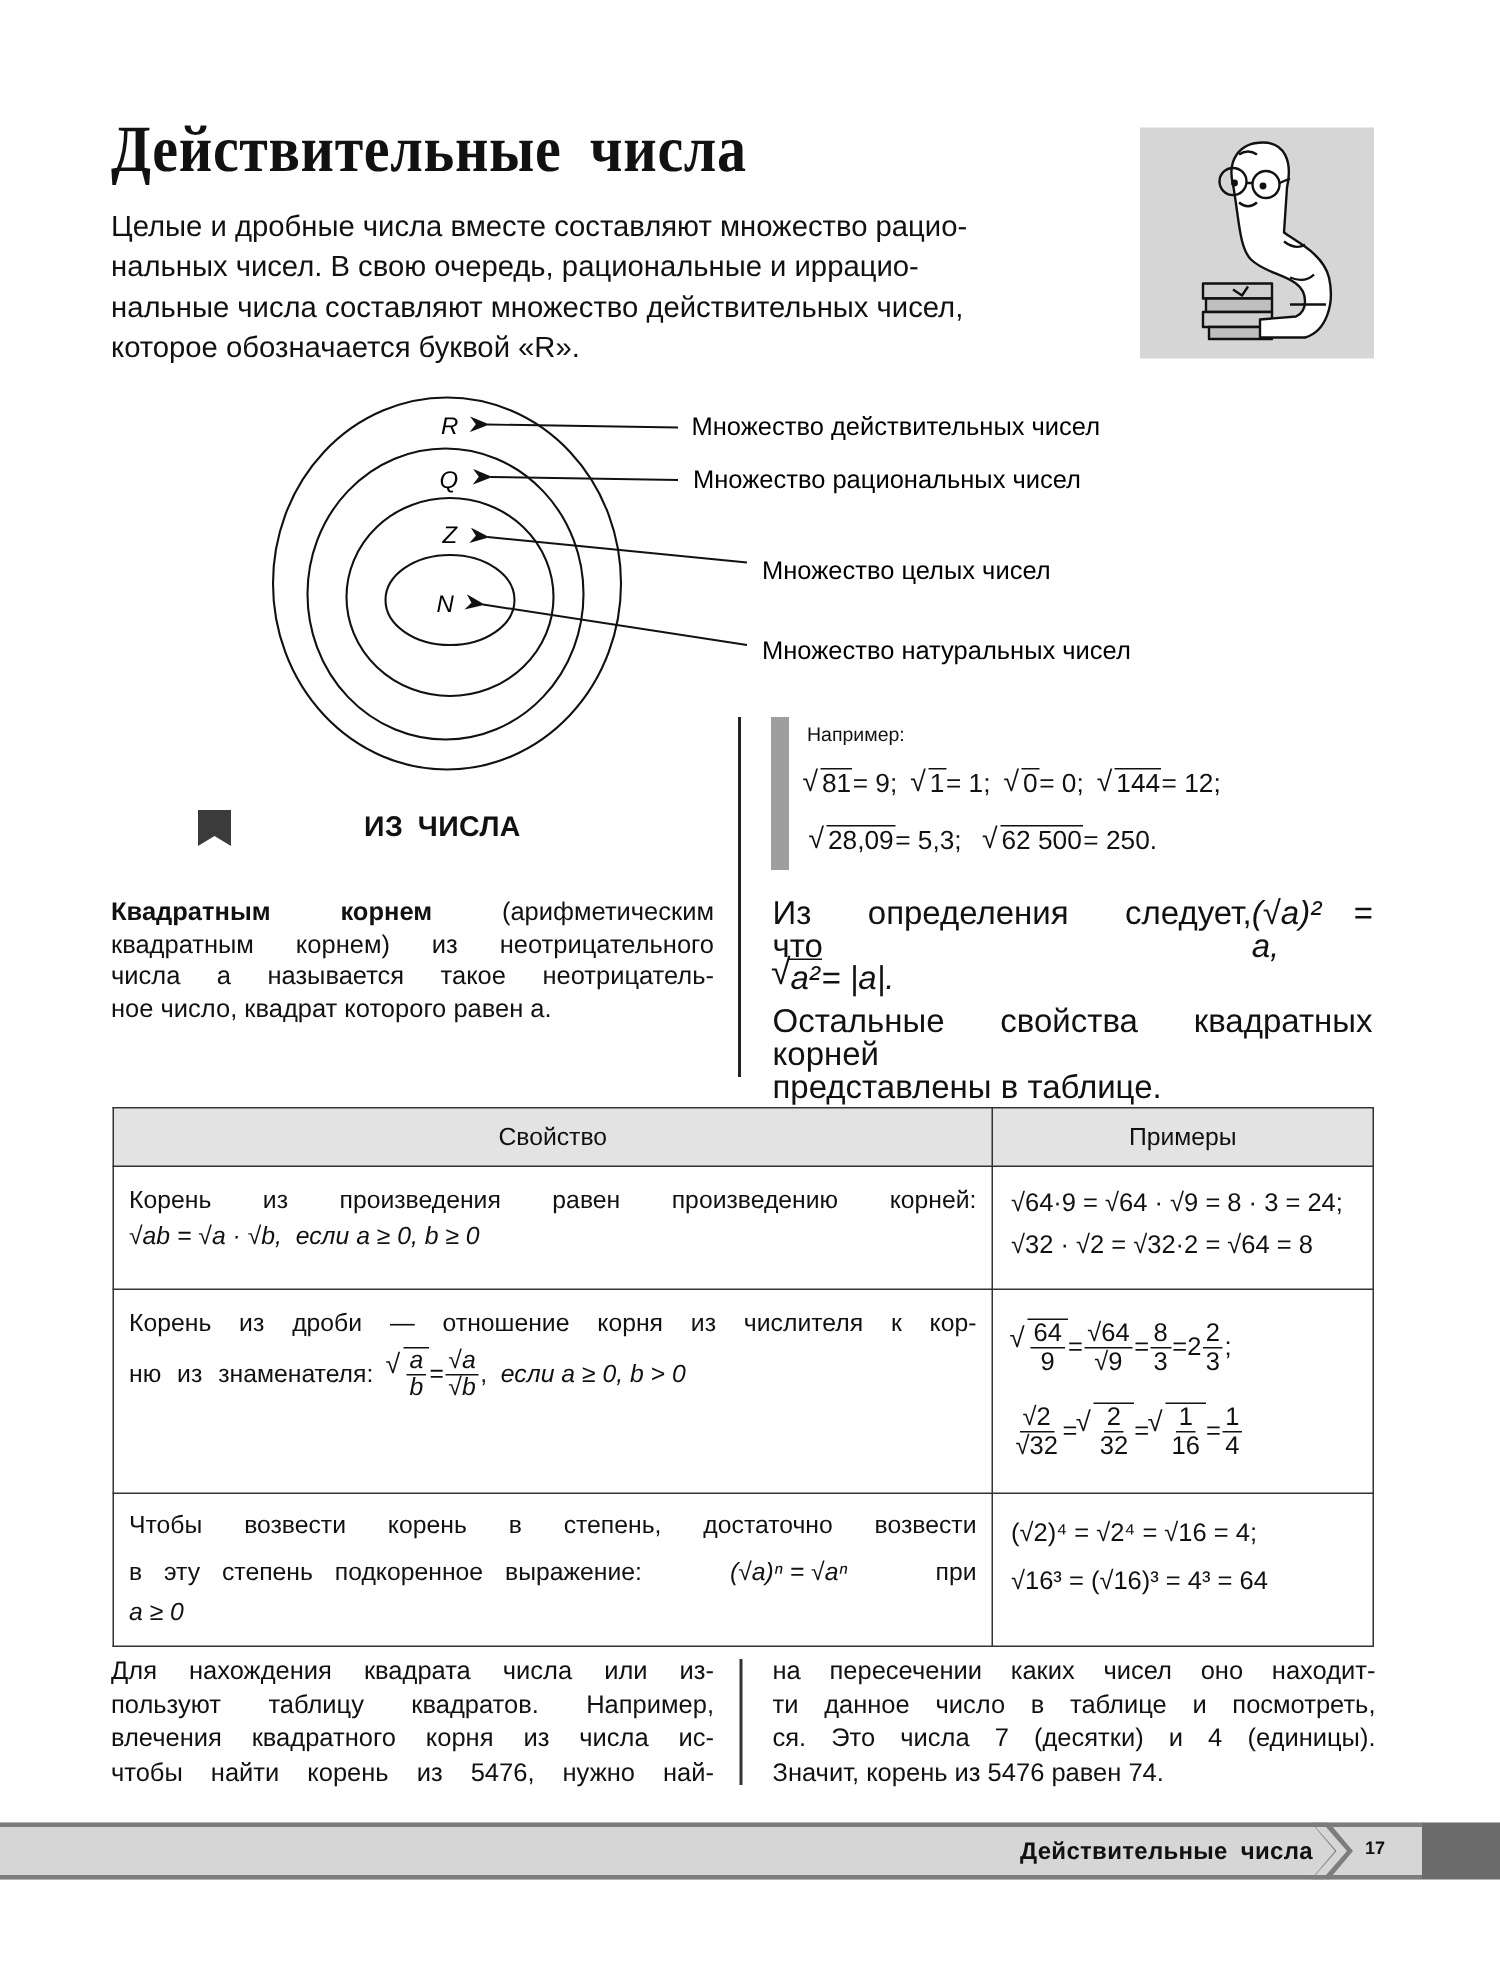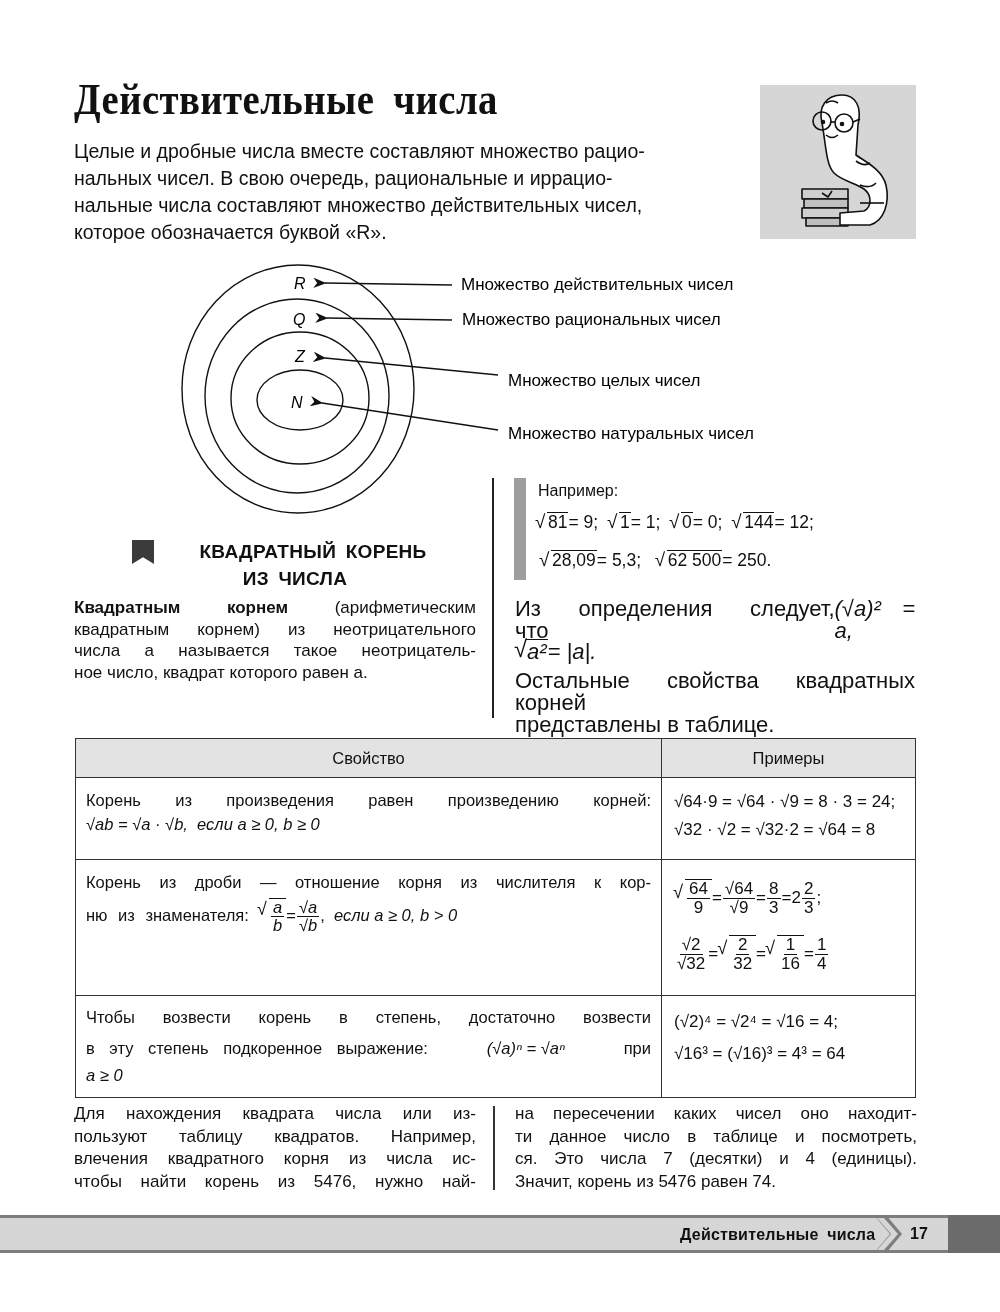--- a/index.html
+++ b/index.html
@@ -11,21 +11,21 @@
   .intro { left: 74px; top: 138px; width: 650px; font-size: 19.5px; line-height: 27px; text-align: justify;
            font-family: "Liberation Sans Narrow", "Liberation Sans", sans-serif; }
   .intro span { display: block; }
   .intro .last { text-align: left; }
   .mascot { left: 760px; top: 85px; width: 156px; height: 154px; background: #d6d6d6; }
   .diagram { left: 0; top: 250px; width: 1000px; height: 280px; }
   .lbl { font-size: 17px; }
   .set-letter { font-style: italic; font-size: 16px; }
   .note-bar { left: 514px; top: 478px; width: 12px; height: 102px; background: #9e9e9e; }
   .divider { left: 492px; top: 478px; width: 1.5px; height: 240px; background: #222; }
-  .note { left: 538px; top: 482px; font-size: 16px; }
+  .note { left: 538px; top: 482px; font-size: 13px; }
   .math { font-family: "Liberation Sans", sans-serif; }
   .sqrt { display: inline-block; position: relative; padding-left: 11px; }
   .sqrt::before { content: "√"; position: absolute; left: -1px; top: -1px; font-size: 1.08em; }
   .sqrt > .rad { border-top: 1.3px solid #111; padding: 0 1px; display: inline-block; line-height: 1.1; }
   .section-head { left: 130px; top: 538px; width: 330px; font-weight: bold; font-size: 19px;
                   letter-spacing: 0.3px; word-spacing: 4px; text-align: center; line-height: 27px; }
   .bookmark { left: 132px; top: 540px; width: 22px; height: 24px; background: #3b3b3b;
               clip-path: polygon(0 0, 100% 0, 100% 100%, 50% 72%, 0 100%); }
   .def { left: 74px; top: 597px; width: 402px; font-size: 17px; line-height: 21.5px; text-align: justify; }
   .def span.line { display: block; text-align-last: justify; }
@@ -52,21 +52,21 @@
   .bottom-left { left: 74px; }
   .bottom-right { left: 515px; }
   .bottom-left .l, .bottom-right .l { display: block; text-align: justify; text-align-last: justify; }
   .bottom-right .nj, .bottom-left .nj { text-align-last: left; }
   .bottom-divider { left: 493px; top: 1106px; width: 1.5px; height: 84px; background: #333; }
   .footer { left: 0; top: 1211px; width: 1000px; height: 46px; }
   .footer-band { position: absolute; left: 0; top: 4px; width: 948px; height: 38px; background: #d6d6d6;
                  border-top: 3px solid #7d7d7d; border-bottom: 3px solid #7d7d7d; box-sizing: border-box; }
   .footer-tab { position: absolute; left: 948px; top: 4px; width: 52px; height: 38px; background: #6b6b6b; }
   .footer-title { position: absolute; left: 680px; top: 15px; font-size: 16px; font-weight: bold; letter-spacing: 0.2px; word-spacing: 4px; }
-  .footer-page { position: absolute; left: 910px; top: 14px; font-size: 16px; font-weight: bold; }
+  .footer-page { position: absolute; left: 910px; top: 14px; font-size: 12px; font-weight: bold; }
 </style>
 </head>
 <body>
 
 <div class="abs title">Действительные числа</div>
 
 <div class="abs intro">
   <span>Целые и дробные числа вместе составляют множество рацио-</span>
   <span>нальных чисел. В свою очередь, рациональные и иррацио-</span>
   <span>нальные числа составляют множество действительных чисел,</span>
@@ -139,21 +139,20 @@
   <span class="sqrt"><span class="rad">0</span></span><span>= 0;</span>&nbsp;
   <span class="sqrt"><span class="rad">144</span></span><span>= 12;</span>
 </div>
 <div class="abs math" style="left:540px; top:550px; font-size:17.5px; white-space:nowrap;">
   <span class="sqrt"><span class="rad">28,09</span></span><span>= 5,3;</span>&nbsp;&nbsp;
   <span class="sqrt"><span class="rad">62 500</span></span><span>= 250.</span>
 </div>
 
 <div class="abs bookmark"></div>
 <div class="abs section-head">
-  <div style="padding-left:36px;">КВАДРАТНЫЙ КОРЕНЬ</div>
   <div>ИЗ ЧИСЛА</div>
 </div>
 
 <div class="abs def">
   <span class="line"><b>Квадратным корнем</b> <span>(арифметическим</span></span>
   <span class="line">квадратным корнем) из неотрицательного</span>
   <span class="line">числа a называется такое неотрицатель-</span>
   <span class="line nj">ное число, квадрат которого равен a.</span>
 </div>
 

